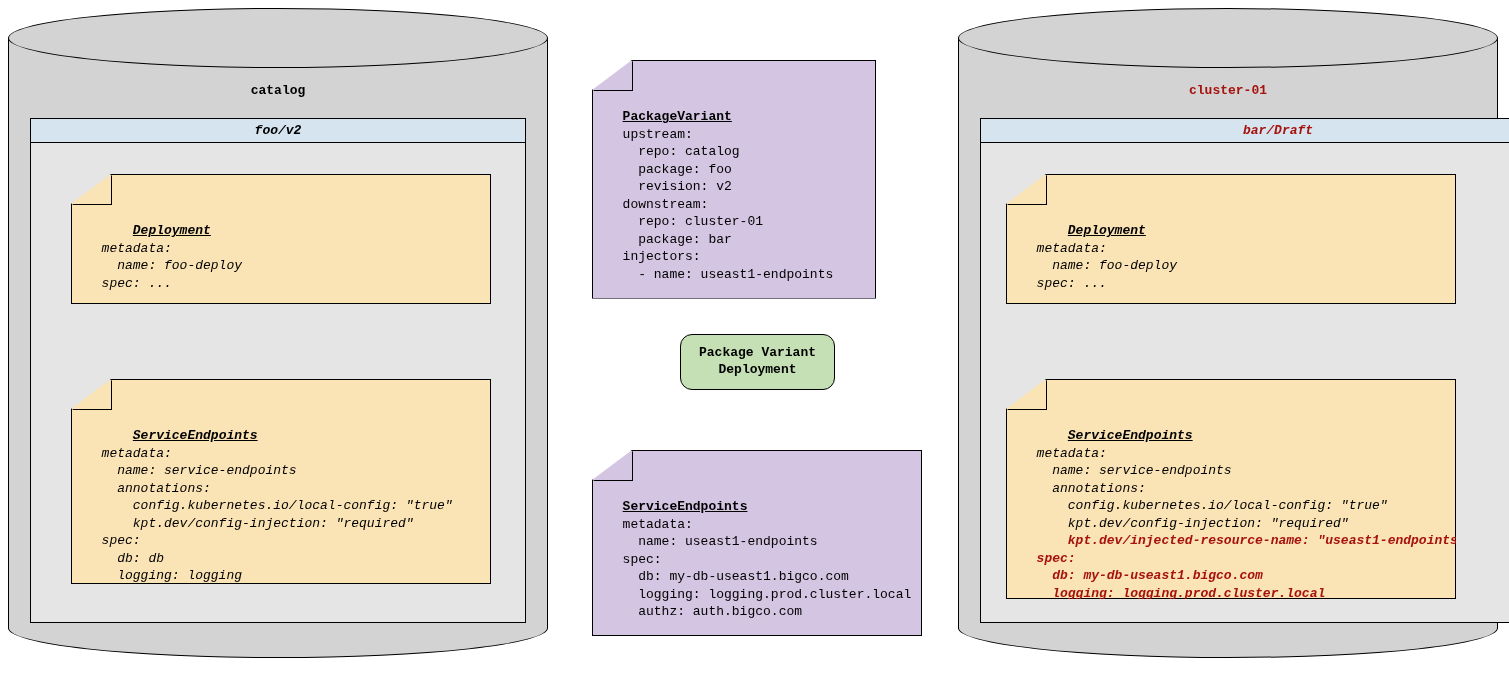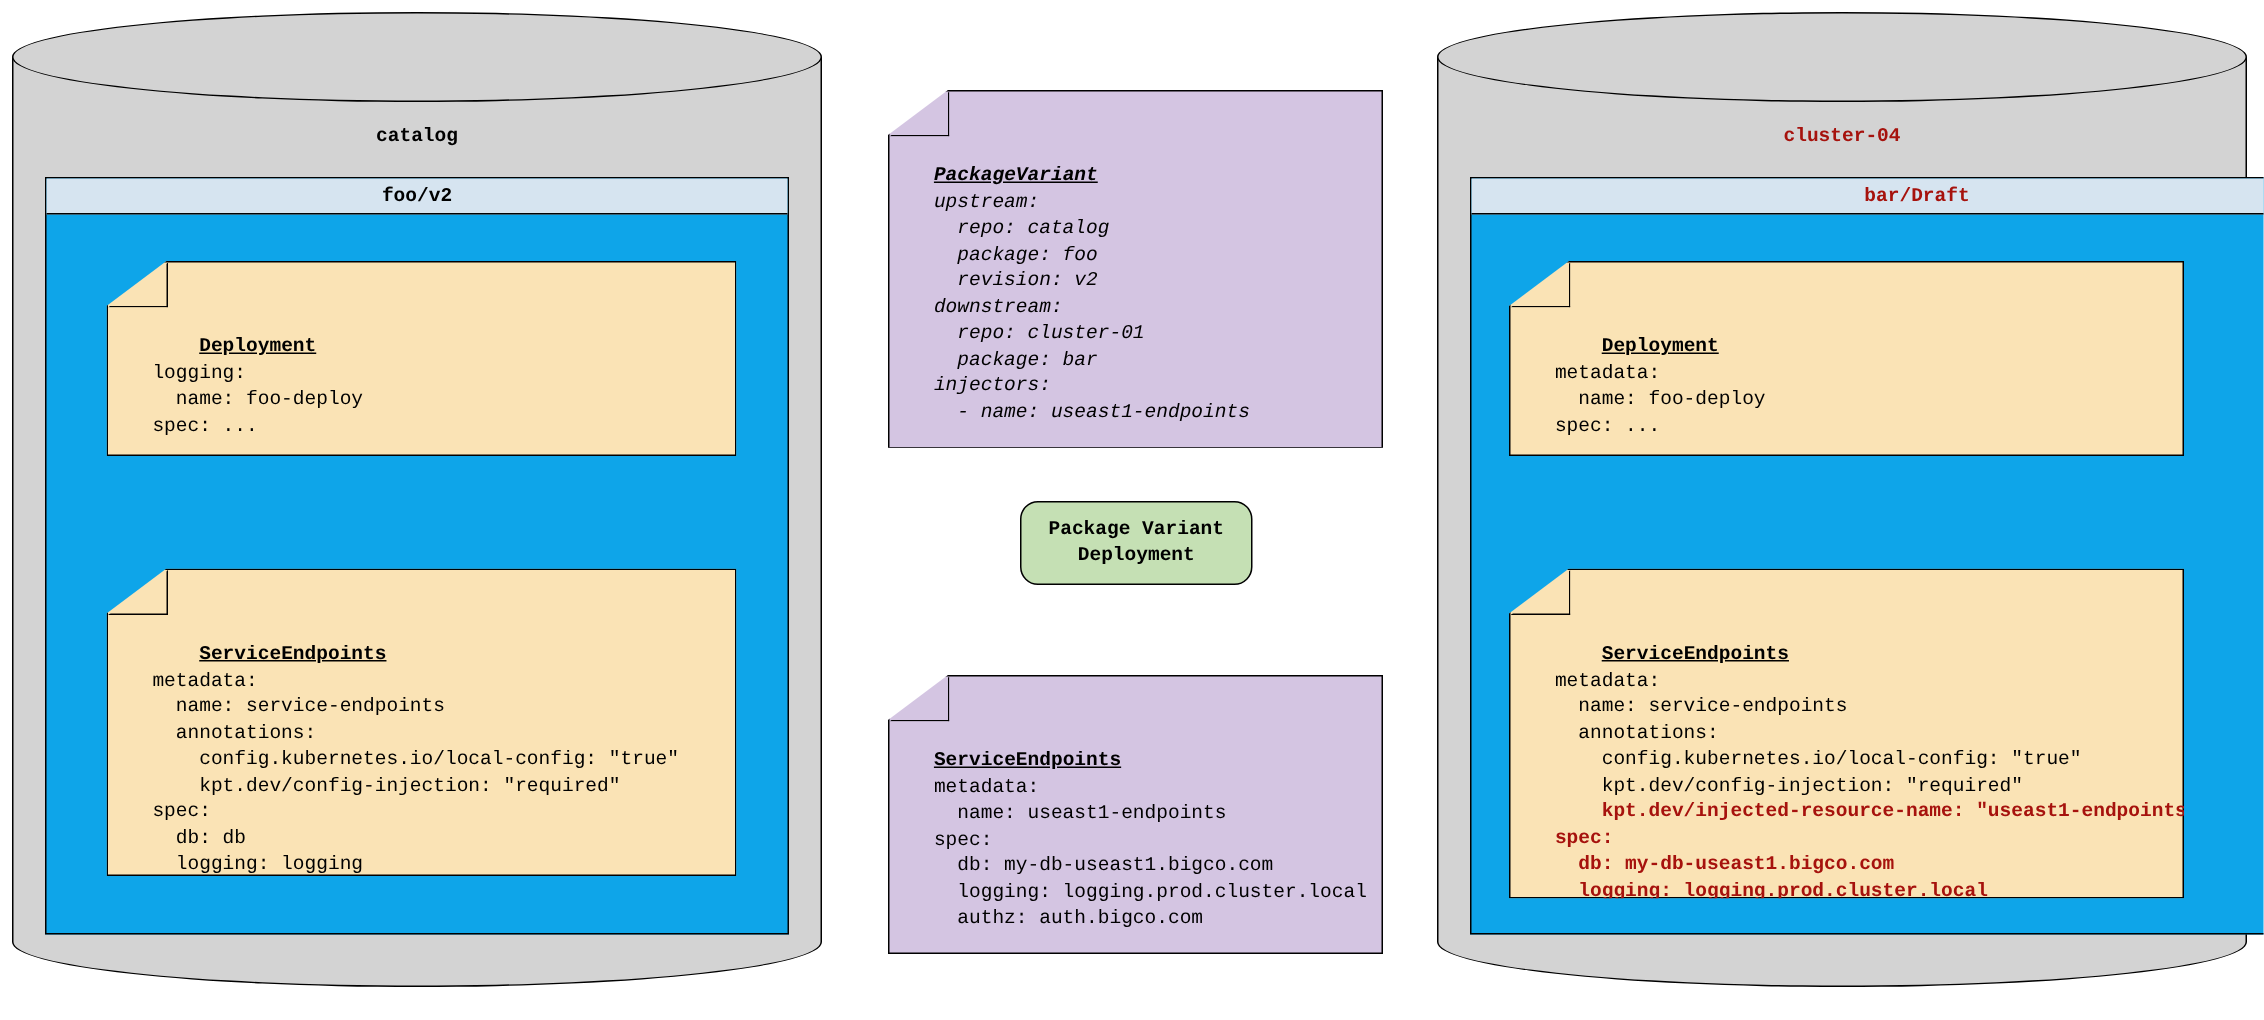--- a/index.html
+++ b/index.html
@@ -52,23 +52,24 @@
     position: absolute;
     top: 75px;
     left: 0;
     right: 0;
     text-align: center;
     font-weight: bold;
     z-index: 2;
   }
   .pkg-box {
     position: absolute;
-    background: #0ea5e9;
+    background: #e5e5e5;
     border: 1px solid #000;
     z-index: 2;
+    font-style: italic;
   }
   .pkg-header {
     background: #d6e4f0;
     border-bottom: 1px solid #000;
     text-align: center;
     font-weight: bold;
     padding: 4px 0;
   }
   .note {
     position: absolute;
@@ -118,42 +119,42 @@
   <div class="cyl-body"></div>
   <div class="cyl-top"></div>
   <div class="cyl-title">catalog</div>
 
   <div class="pkg-box" style="left:22px; top:110px; width:496px; height:505px;">
     <div class="pkg-header">foo/v2</div>
 
     <div class="note" style="left:40px; top:55px; width:420px; height:130px;">
       <div class="corner-fold"></div>
       <span class="note-title">Deployment</span>
-<span>  logging:
+<span>  metadata:
     name: foo-deploy
   spec: ...</span>
     </div>
 
     <div class="note" style="left:40px; top:260px; width:420px; height:205px;">
       <div class="corner-fold"></div>
       <span class="note-title">ServiceEndpoints</span>
 <span>  metadata:
     name: service-endpoints
     annotations:
       config.kubernetes.io/local-config: "true"
       kpt.dev/config-injection: "required"
   spec:
     db: db
     logging: logging
     authz: authz</span>
     </div>
   </div>
 </div>
 
-<div class="note purple" style="left:592px; top:60px; width:330px;font-style:italic;">
+<div class="note purple" style="left:592px; top:60px; width:284px;">
   <div class="corner-fold"></div>
   <span class="note-title">PackageVariant</span>
 <span>  upstream:
     repo: catalog
     package: foo
     revision: v2
   downstream:
     repo: cluster-01
     package: bar
   injectors:
@@ -173,21 +174,21 @@
   spec:
     db: my-db-useast1.bigco.com
     logging: logging.prod.cluster.local
     authz: auth.bigco.com</span>
 </div>
 
 <div class="cylinder" style="left:958px; top:8px;">
   <div class="cyl-bottom"></div>
   <div class="cyl-body"></div>
   <div class="cyl-top"></div>
-  <div class="cyl-title red">cluster-04</div>
+  <div class="cyl-title red">cluster-01</div>
 
   <div class="pkg-box" style="left:22px; top:110px; width:596px; height:505px;">
     <div class="pkg-header red">bar/Draft</div>
 
     <div class="note" style="left:25px; top:55px; width:450px; height:130px;">
       <div class="corner-fold"></div>
       <span class="note-title">Deployment</span>
 <span>  metadata:
     name: foo-deploy
   spec: ...</span>

